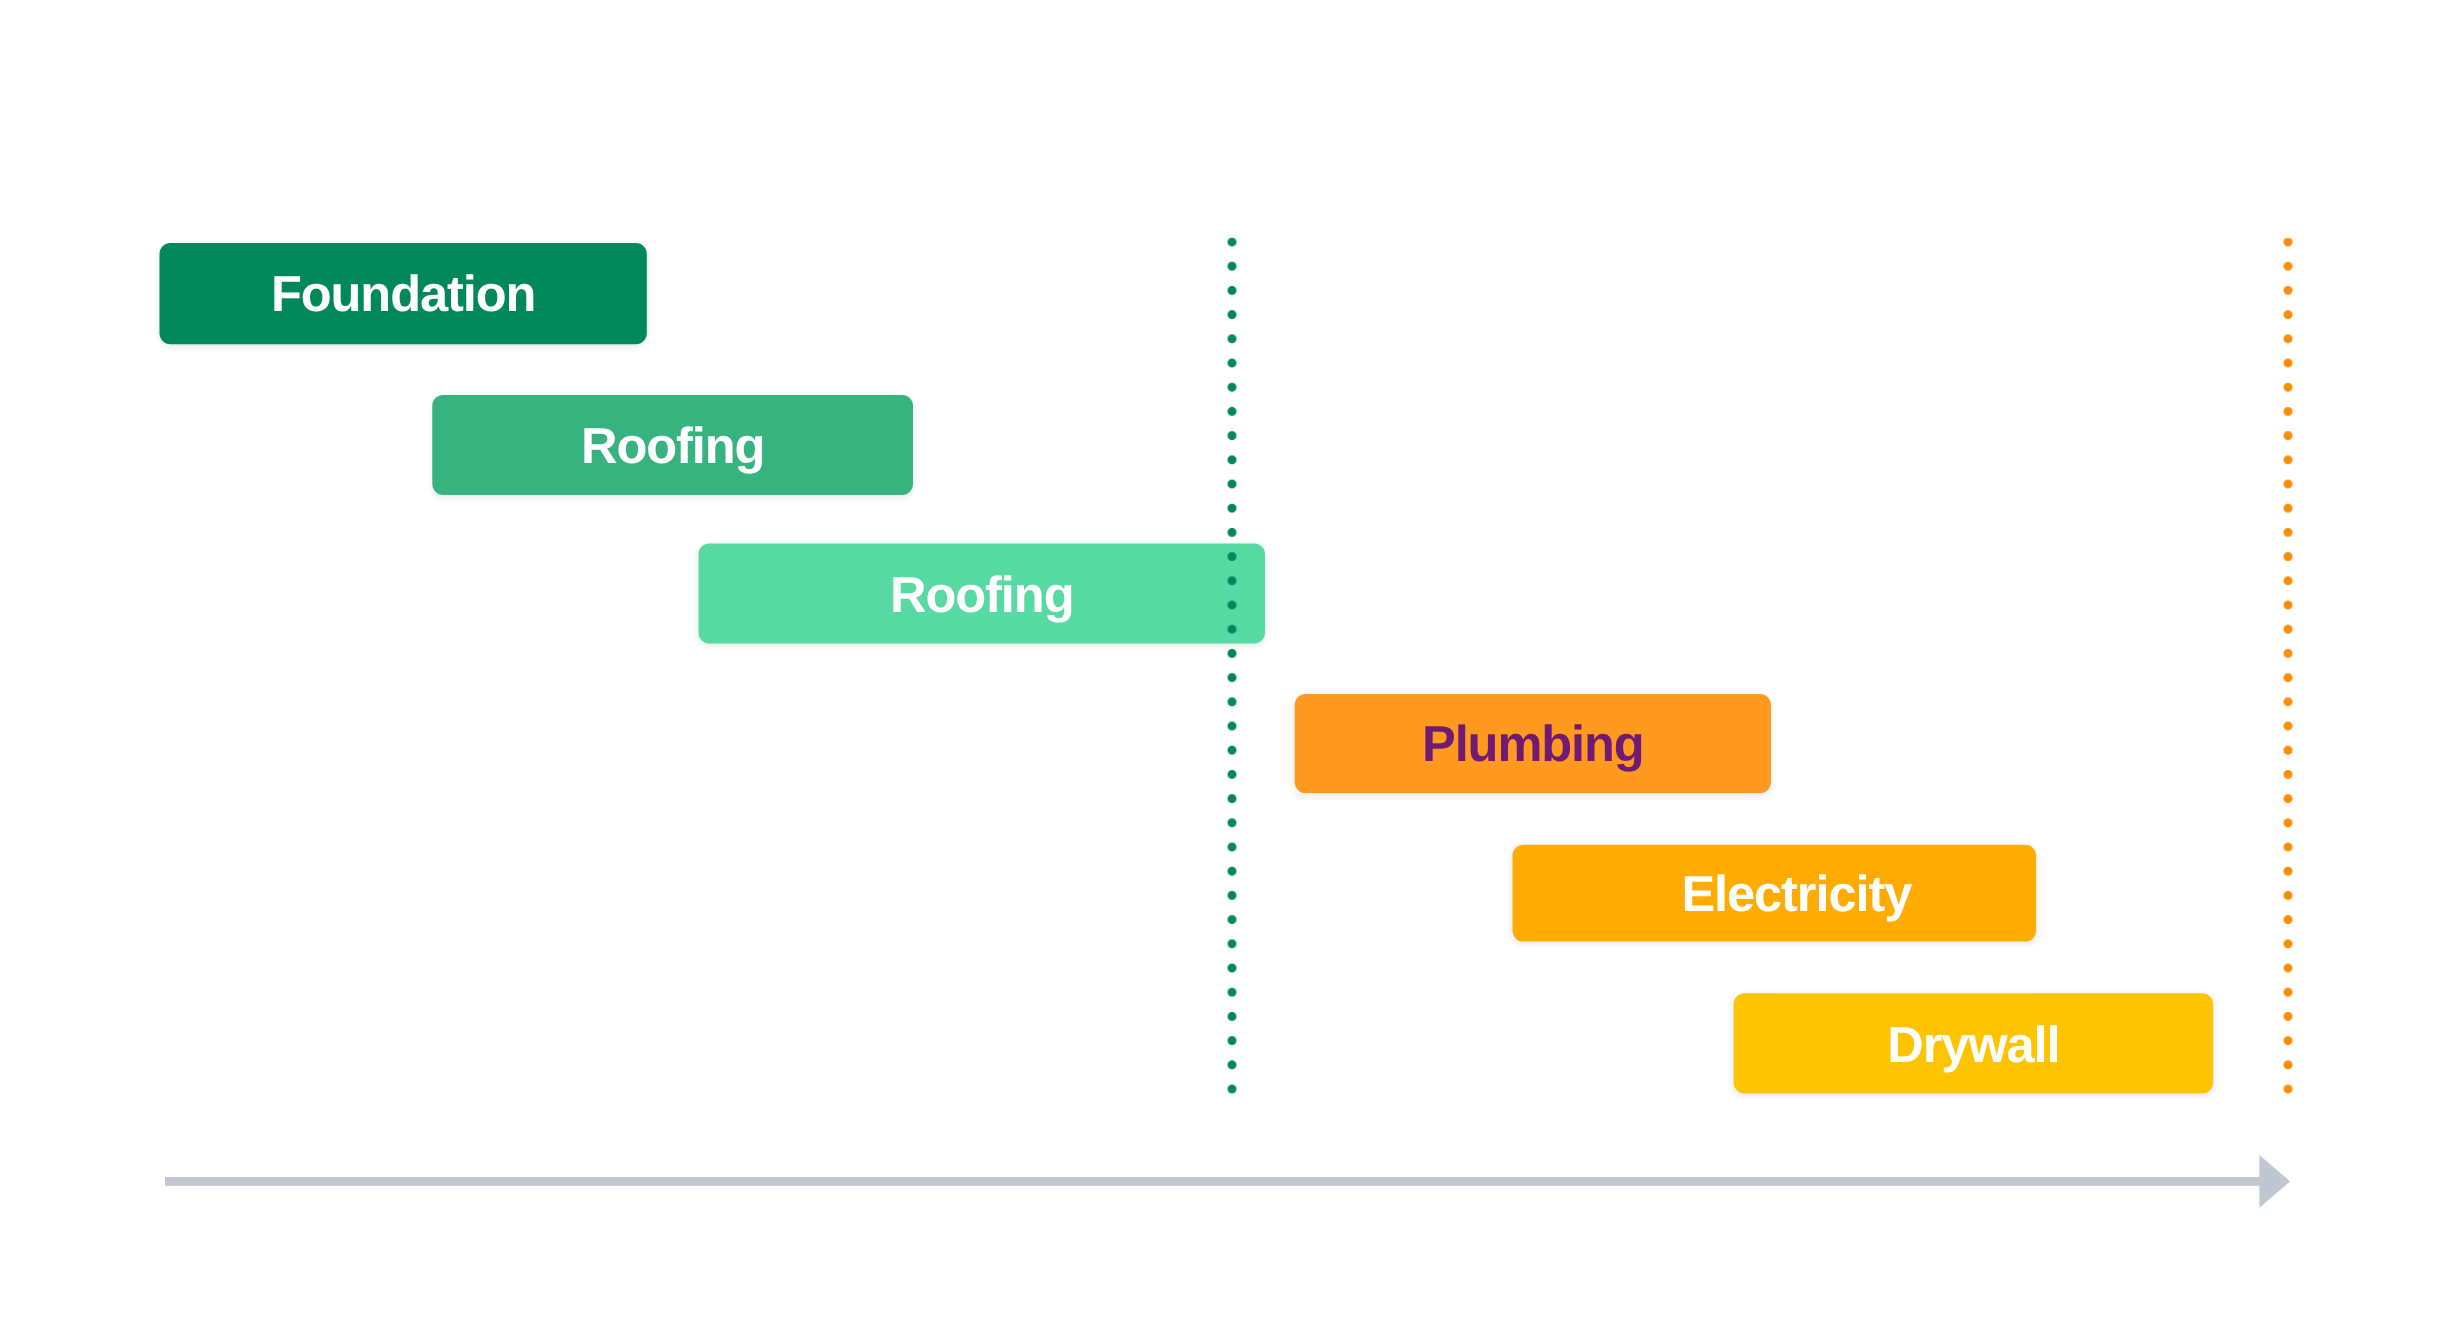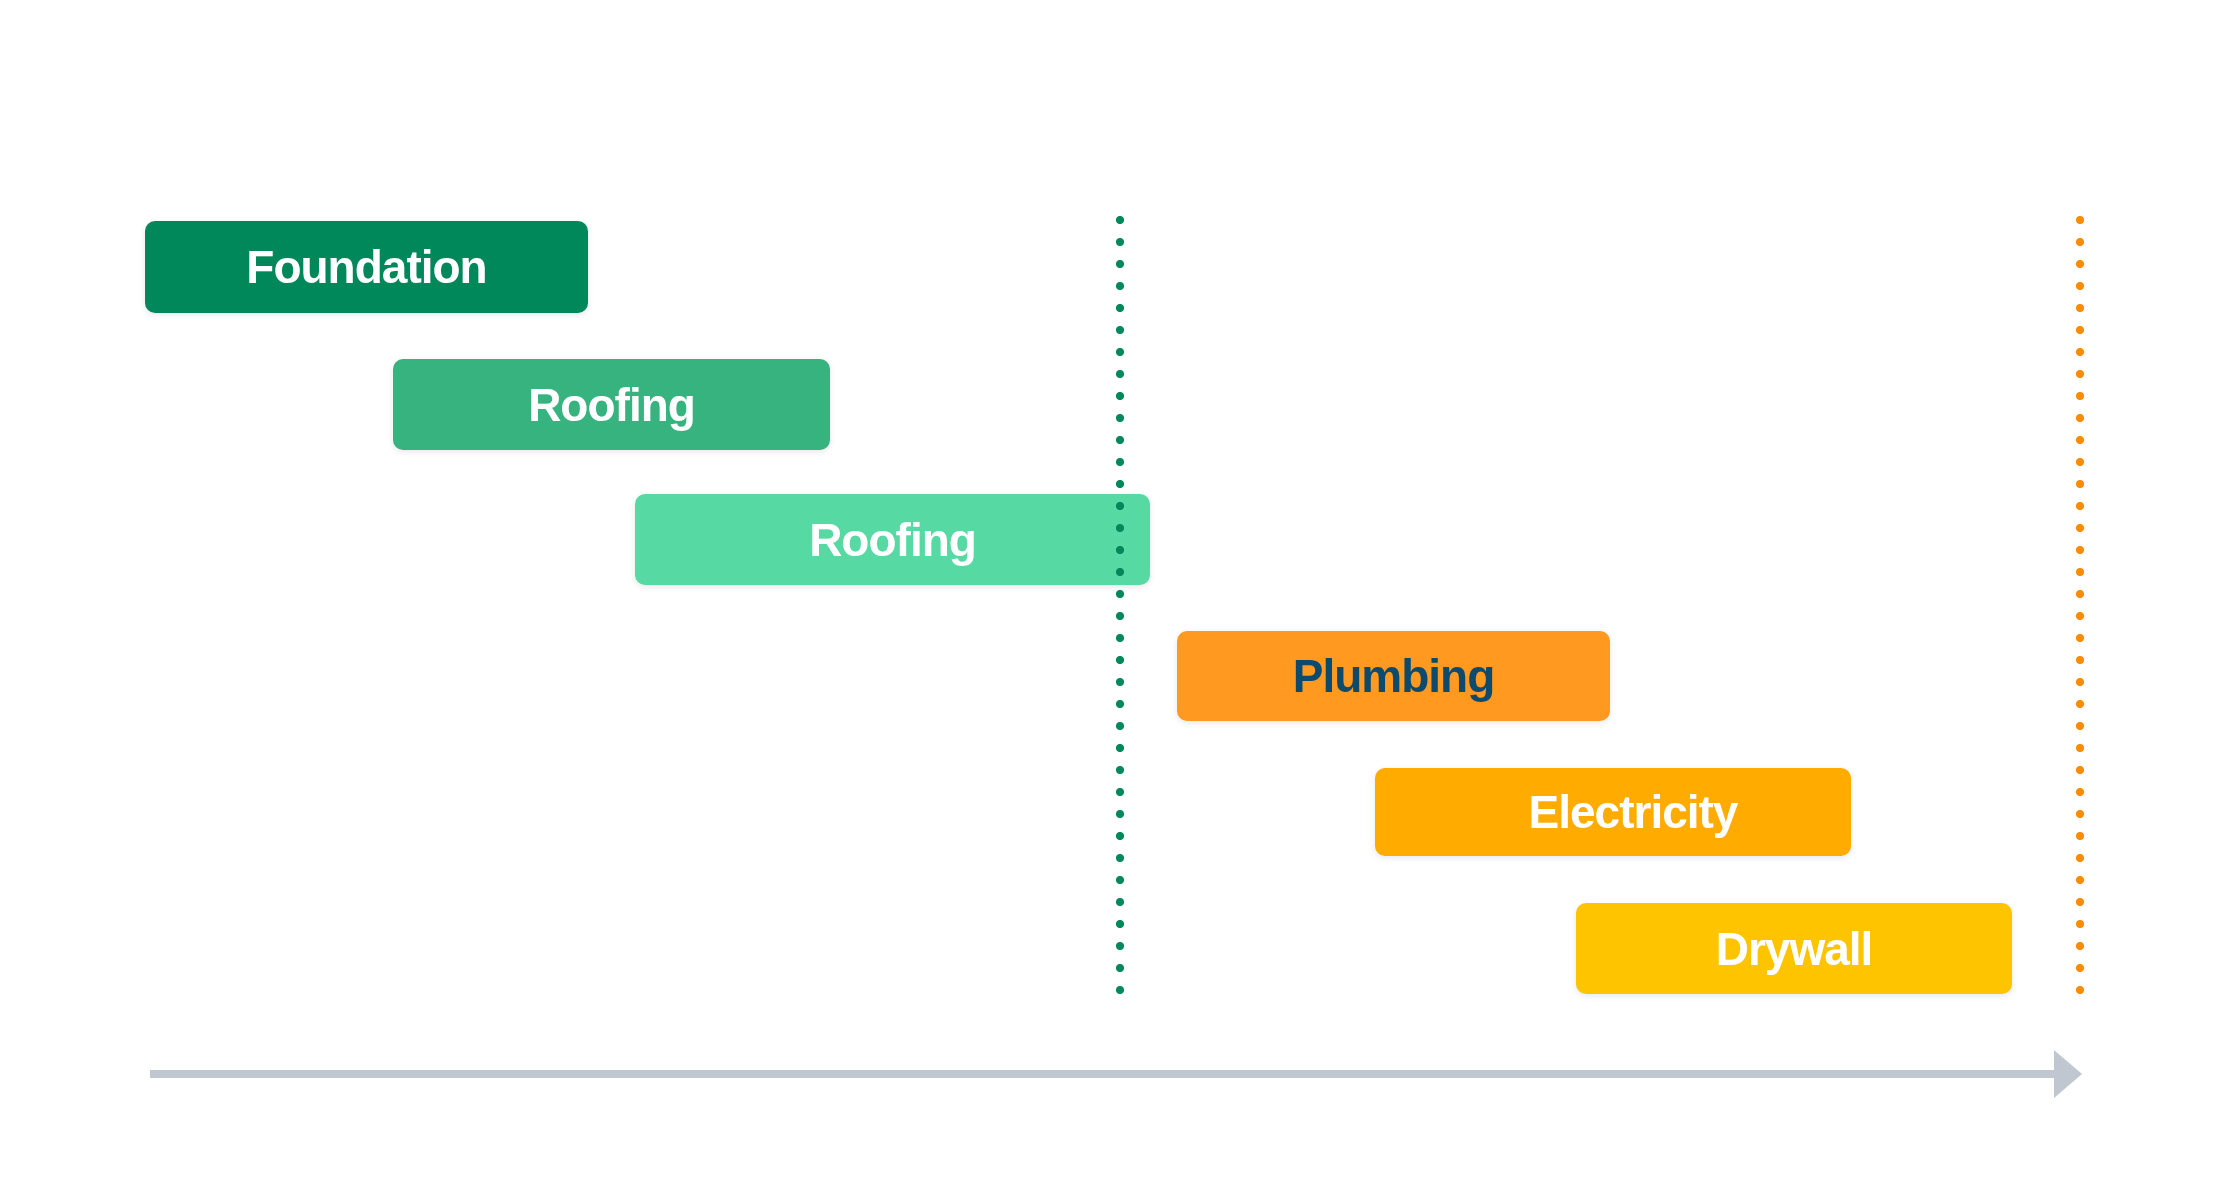--- a/index.html
+++ b/index.html
@@ -59,21 +59,21 @@
 
   <div class="bar" style="left: 393px; top: 311px; width: 437px; height: 91px; background: rgb(54, 179, 126);">
     <span class="bar-label" style="color: rgb(255, 255, 255);">Roofing</span>
   </div>
 
   <div class="bar" style="left: 635px; top: 446px; width: 515px; height: 91px; background: rgb(87, 217, 163);">
     <span class="bar-label" style="color: rgb(255, 255, 255);">Roofing</span>
   </div>
 
   <div class="bar" style="left: 1177px; top: 583px; width: 433px; height: 90px; background: rgb(255, 153, 31);">
-    <span class="bar-label" style="color: #0c4a6e;">Plumbing</span>
+    <span class="bar-label" style="color: #701a75;">Plumbing</span>
   </div>
 
   <div class="bar" style="left: 1375px; top: 720px; width: 436px; height: 88px; background: rgb(255, 171, 0); padding-left: 40px;">
     <span class="bar-label" style="color: rgb(255, 255, 255);">Electricity</span>
   </div>
 
   <div class="bar" style="left: 1576px; top: 855px; width: 436px; height: 91px; background: rgb(255, 196, 0);">
     <span class="bar-label" style="color: rgb(255, 255, 255); text-align: right;">Drywall</span>
   </div>
 </div>

